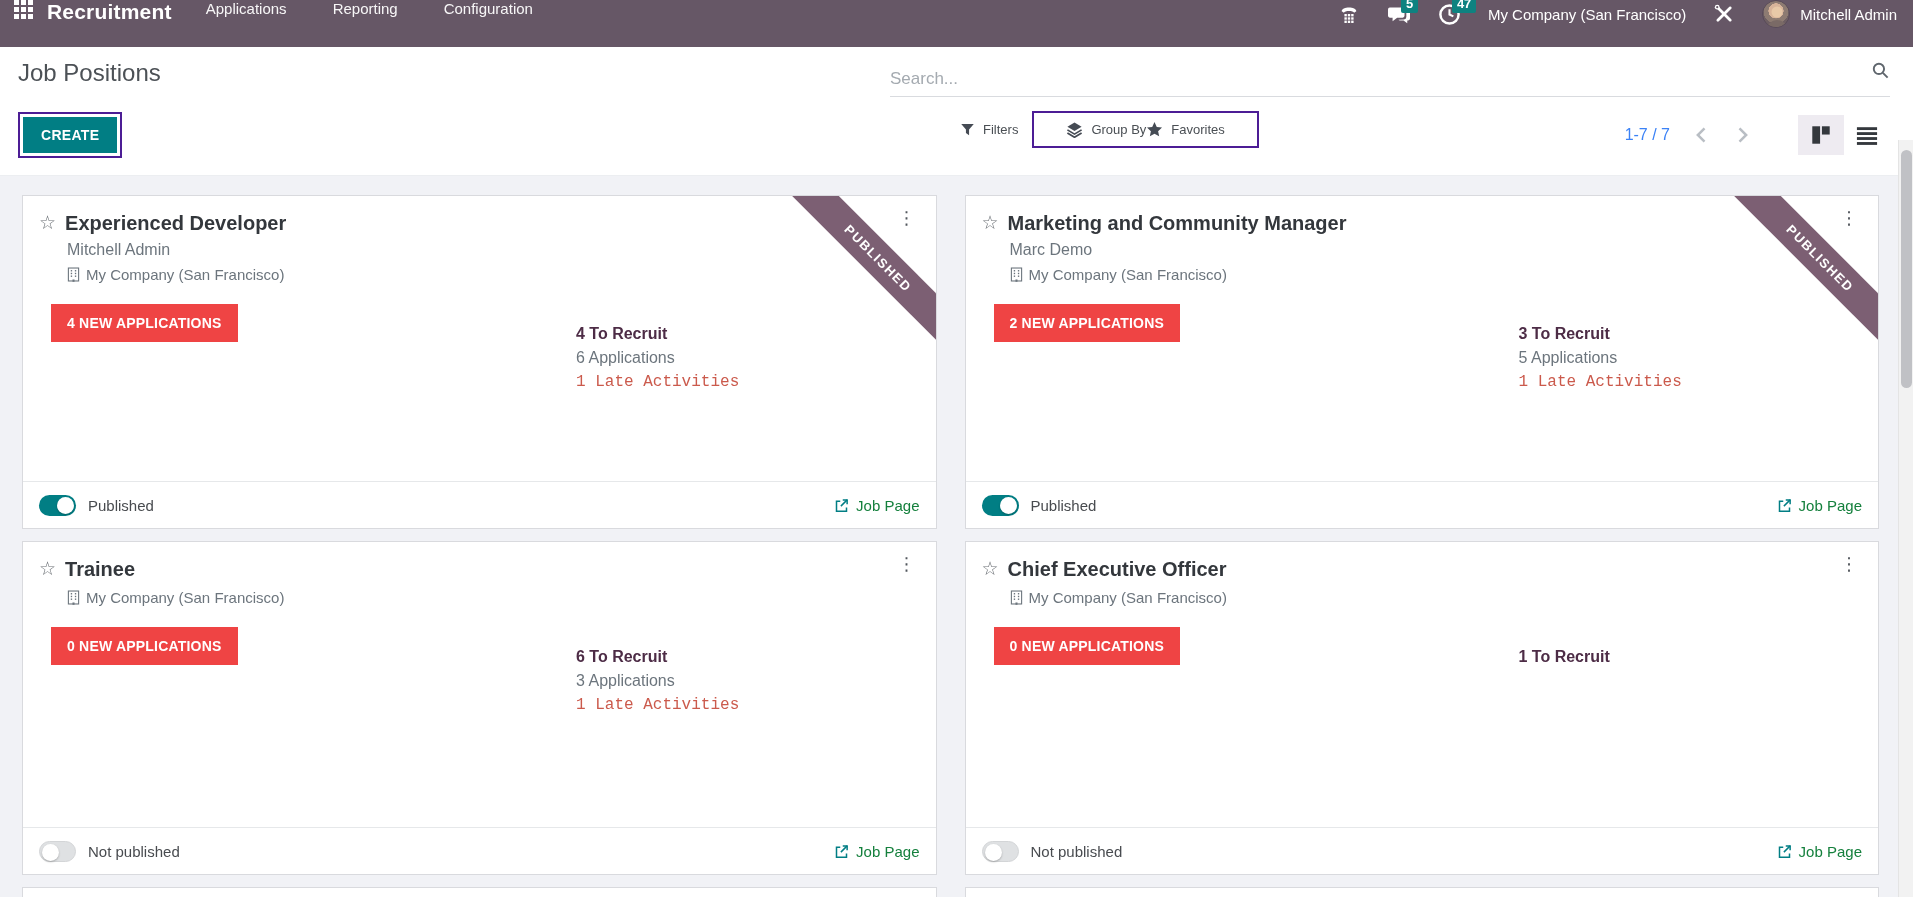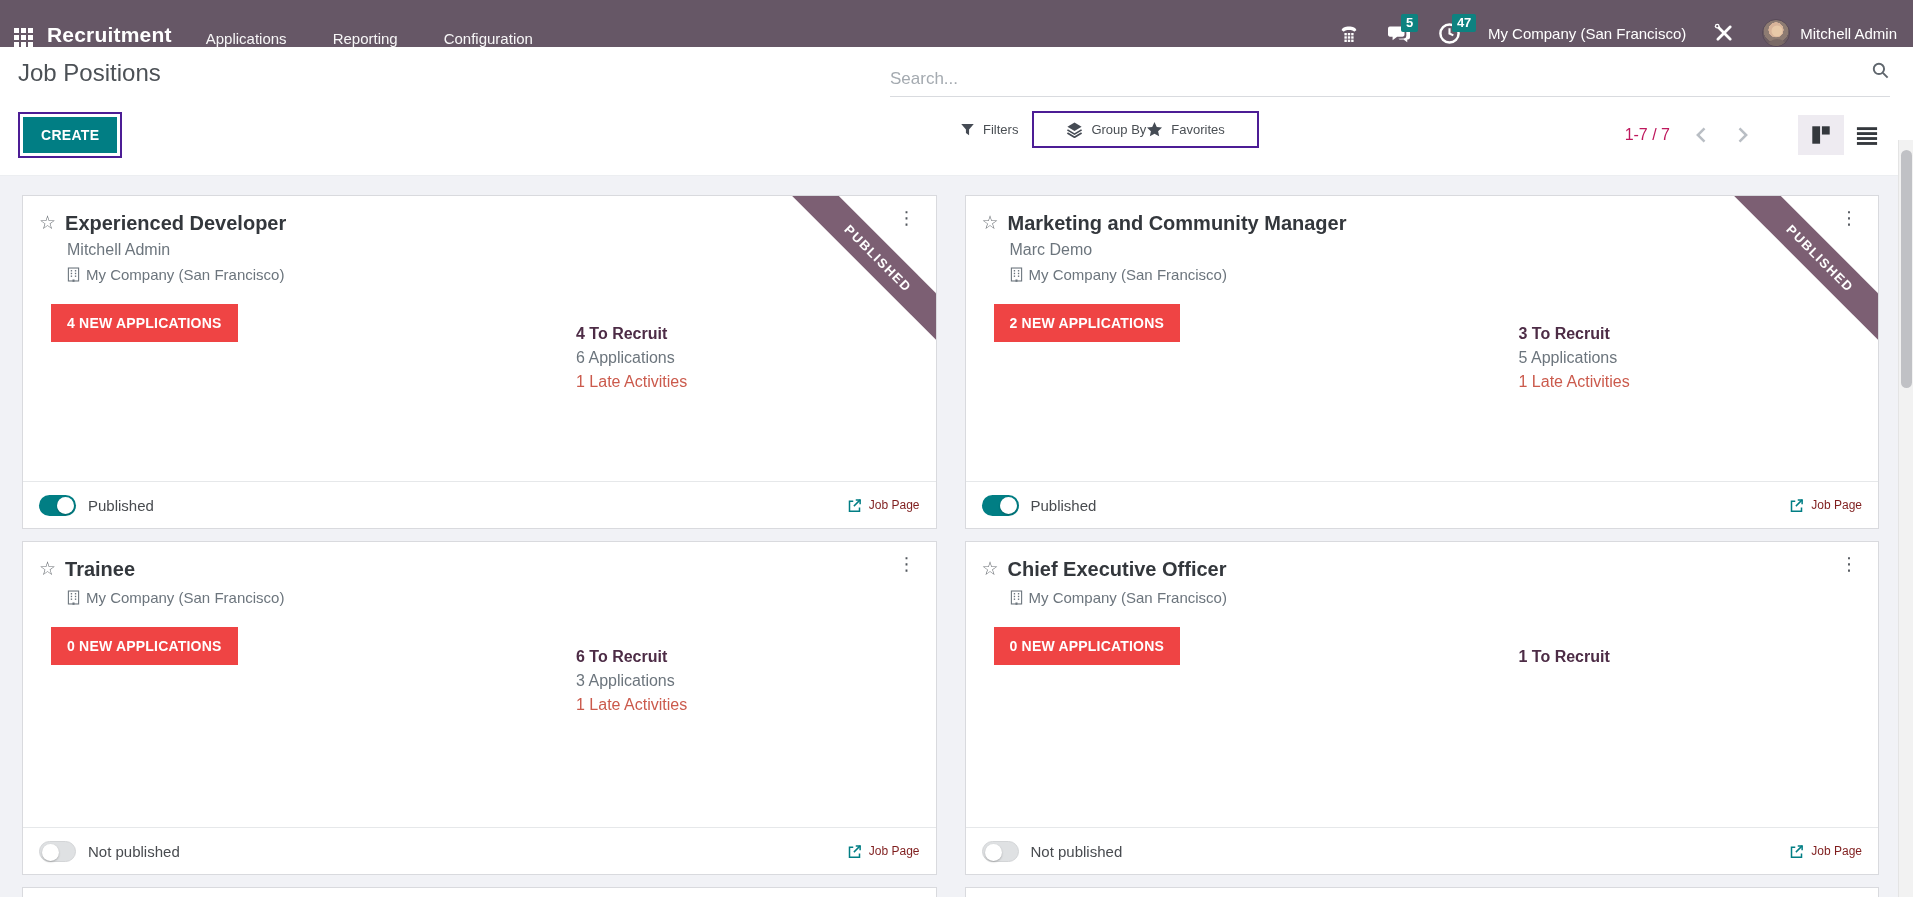--- a/index.html
+++ b/index.html
@@ -1,20 +1,20 @@
 <!DOCTYPE html>
 <html><head>
 <meta charset="utf-8">
 <style>
   * { box-sizing: border-box; margin: 0; padding: 0; }
   html,body { width:1913px; height:897px; overflow:hidden; }
   body { font-family:"Liberation Sans", sans-serif; background:#f1f2f6; color:#4a4f54; }
 
   
-  .navbar { height:47px; background:#665766; display:flex; align-items:flex-end; padding:0 16px 0 14px; color:#fff; }
+  .navbar { height:47px; background:#665766; display:flex; align-items:flex-start; padding:0 16px 0 14px; color:#fff; }
   .apps-grid { display:grid; grid-template-columns:repeat(3,5px); grid-template-rows:repeat(3,5px); gap:2px; margin-right:14px; cursor:pointer; }
   .apps-grid i { background:#fff; display:block; }
   .brand { font-size:21px; font-weight:600; letter-spacing:.2px; margin-right:34px; cursor:pointer; }
   .nav-menu { display:flex; gap:46px; font-size:15px; }
   .nav-menu span { cursor:pointer; opacity:.95; }
   .nav-right { margin-left:auto; display:flex; align-items:center; gap:27px; font-size:15px; }
   .nav-icon { position:relative; display:flex; align-items:center; cursor:pointer; }
   .badge { position:absolute; top:-8px; left:14px; background:#0e8280; color:#fff; font-size:13px; font-weight:bold; padding:1px 5px; border-radius:2px; line-height:16px; }
   .avatar { width:28px; height:28px; border-radius:50%; background:radial-gradient(circle at 50% 38%, #d8b49a 0 36%, #8d7b72 37% 60%, #6e5f63 61%); border:1px solid #584a58; overflow:hidden; }
   .user-name { margin-left:-17px; }
@@ -26,52 +26,52 @@
   .search-box input { border:none; outline:none; flex:1; font-size:17px; font-family:inherit; color:#4a4f54; background:transparent; }
   .search-box input::placeholder { color:#a4aab0; }
   .cp-bottom { margin-top:8px; height:56px; display:flex; align-items:center; position:relative; }
   .red-box { border:2px solid #4c1d95; display:inline-flex; align-items:center; }
   .create-wrap { padding:3px; }
   .btn-create { background:#017e84; color:#fff; border:none; font-family:inherit; font-size:14px; font-weight:bold; padding:10px 18px; cursor:pointer; letter-spacing:.3px; }
   .filters-group { position:absolute; left:942px; top:4px; display:flex; align-items:center; }
   .cp-link { display:flex; align-items:center; gap:8px; font-size:13px; color:#4a4f54; cursor:pointer; white-space:nowrap; }
   .groupby-wrap { margin-left:14px; padding:8px 32px; }
   .pager-group { margin-left:auto; display:flex; align-items:center; }
-  .pager-value { font-size:16px; color:#be185d; margin-right:22px; }
+  .pager-value { font-size:16px; color:#3b82f6; margin-right:22px; }
   .pager-arrows { display:flex; gap:20px; margin-right:46px; }
   .pager-arrows svg { cursor:pointer; }
   .view-switcher { display:flex; }
   .vs-btn { width:46px; height:40px; display:flex; align-items:center; justify-content:center; cursor:pointer; }
   .vs-btn.active { background:#eeebf1; }
 
   
   .content { padding:19px 34px 0 22px; display:grid; grid-template-columns:1fr 1fr; column-gap:28px; row-gap:12px; }
   .card { position:relative; background:#fff; border:1px solid #d9dade; height:334px; padding:14px 16px 0 16px; overflow:hidden; }
   .card-head { display:flex; align-items:flex-start; gap:9px; }
   .star { font-size:19px; color:#6b7075; line-height:26px; cursor:pointer; }
   .card-title { font-size:20px; font-weight:600; color:#33373c; line-height:26px; }
   .card-manager { margin:5px 0 0 28px; font-size:16px; color:#6c757d; }
   .card-company { margin:7px 0 0 28px; font-size:15px; color:#6c757d; display:flex; align-items:center; gap:6px; }
   .card-body { position:relative; margin-top:21px; }
   .btn-new-apps { background:#ef4444; color:#fff; border:none; font-family:inherit; font-size:14px; font-weight:bold; padding:11px 16px; cursor:pointer; margin-left:12px; letter-spacing:.2px; }
   .stats { position:absolute; left:537px; top:18px; font-size:16px; line-height:24px; }
   .stat-recruit { color:#4d2c46; font-weight:bold; cursor:pointer; }
   .stat-apps { color:#6c757d; cursor:pointer; }
-  .stat-late { color:#cb5a4c; cursor:pointer; }
+  .stat-late { color:#cb5a4c; cursor:pointer;font-family:Liberation Mono, monospace; }
   .kebab { position:absolute; top:12px; right:20px; font-size:18px; color:#51565c; cursor:pointer; z-index:3; line-height:20px; }
   .ribbon { position:absolute; top:46px; right:-70px; width:256px; transform:rotate(45deg); background:#7c5f73; color:#fff; text-align:center; font-size:13px; font-weight:bold; letter-spacing:1.5px; padding:9px 0; z-index:2; }
   .card-footer { position:absolute; left:0; right:0; bottom:0; height:47px; border-top:1px solid #e6e8ea; display:flex; align-items:center; padding:0 16px; }
   .toggle { width:37px; height:21px; border-radius:11px; position:relative; cursor:pointer; flex:0 0 auto; }
   .toggle.on { background:#017e84; }
   .toggle.off { background:#dfe1e3; border:1px solid #d3d5d7; }
   .knob { position:absolute; top:2px; width:17px; height:17px; border-radius:50%; background:#fff; box-shadow:0 1px 2px rgba(0,0,0,.25); }
   .toggle.on .knob { right:2px; }
   .toggle.off .knob { left:2px; }
   .publish-label { margin-left:12px; font-size:15px; color:#484b4f; }
-  .job-page { margin-left:auto; display:flex; align-items:center; gap:7px; color:#7f1d1d; font-size:12px; cursor:pointer; }
+  .job-page { margin-left:auto; display:flex; align-items:center; gap:7px; color:#15803d; font-size:15px; cursor:pointer; }
   .partial-card { position:relative; background:#fff; border:1px solid #d9dade; height:120px; padding:12px 16px; overflow:hidden; }
 
   
   .scrollbar { position:fixed; top:140px; right:0; width:15px; bottom:0; background:#f2f2f2; border-left:1px solid #e4e4e4; }
   .scroll-thumb { position:absolute; top:10px; left:2px; width:11px; height:238px; background:#c0c1c5; border-radius:6px; }
 
   svg { display:block; }
 </style>
 </head>
 <body>

